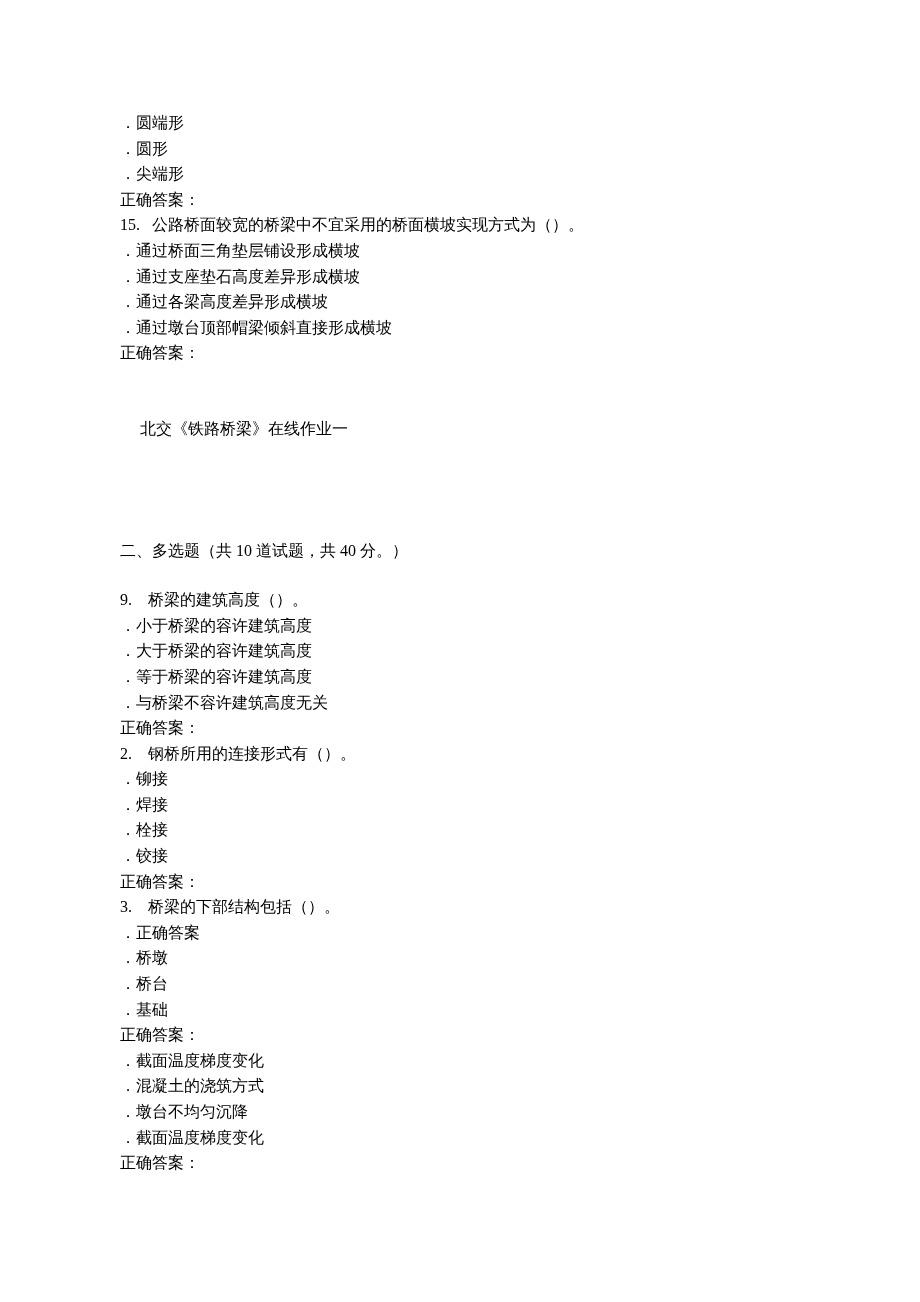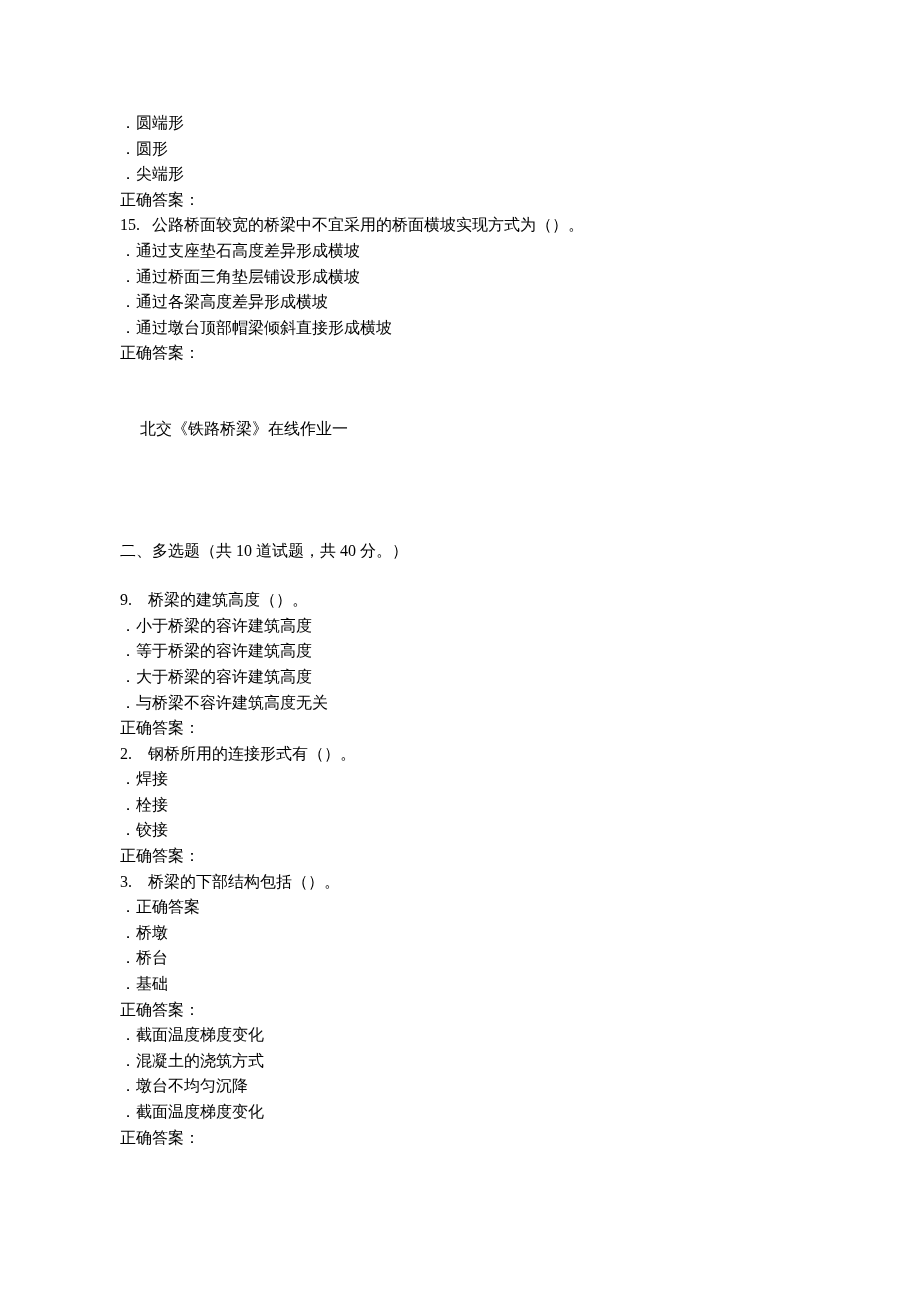--- a/index.html
+++ b/index.html
@@ -34,44 +34,45 @@
 <body>
 
 <div class="page">
 
   <div class="line option">．圆端形</div>
   <div class="line option">．圆形</div>
   <div class="line option">．尖端形</div>
   <div class="line">正确答案：</div>
 
   <div class="line">15.   公路桥面较宽的桥梁中不宜采用的桥面横坡实现方式为（）。</div>
+  <div class="line option">．通过桥面三角垫层铺设形成横坡</div>
   <div class="line option">．通过支座垫石高度差异形成横坡</div>
-  <div class="line option">．通过桥面三角垫层铺设形成横坡</div>
   <div class="line option">．通过各梁高度差异形成横坡</div>
   <div class="line option">．通过墩台顶部帽梁倾斜直接形成横坡</div>
   <div class="line">正确答案：</div>
 
   <div class="gap-med"></div>
 
   <div class="line section-title">北交《铁路桥梁》在线作业一</div>
 
   <div class="gap-large"></div>
 
   <div class="line">二、多选题（共 10 道试题，共 40 分。）</div>
 
   <div style="height:24px"></div>
 
   <div class="line">9.    桥梁的建筑高度（）。</div>
   <div class="line option">．小于桥梁的容许建筑高度</div>
+  <div class="line option">．大于桥梁的容许建筑高度</div>
   <div class="line option">．等于桥梁的容许建筑高度</div>
-  <div class="line option">．大于桥梁的容许建筑高度</div>
   <div class="line option">．与桥梁不容许建筑高度无关</div>
   <div class="line">正确答案：</div>
 
   <div class="line">2.    钢桥所用的连接形式有（）。</div>
+  <div class="line option">．铆接</div>
   <div class="line option">．焊接</div>
   <div class="line option">．栓接</div>
   <div class="line option">．铰接</div>
   <div class="line">正确答案：</div>
 
   <div class="line">3.    桥梁的下部结构包括（）。</div>
   <div class="line option">．正确答案</div>
   <div class="line option">．桥墩</div>
   <div class="line option">．桥台</div>
   <div class="line option">．基础</div>

